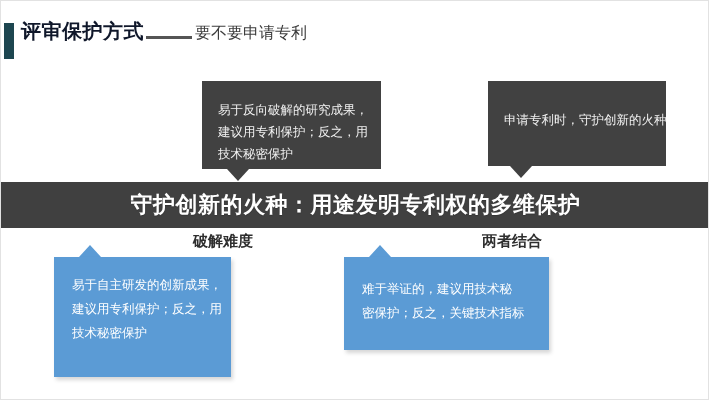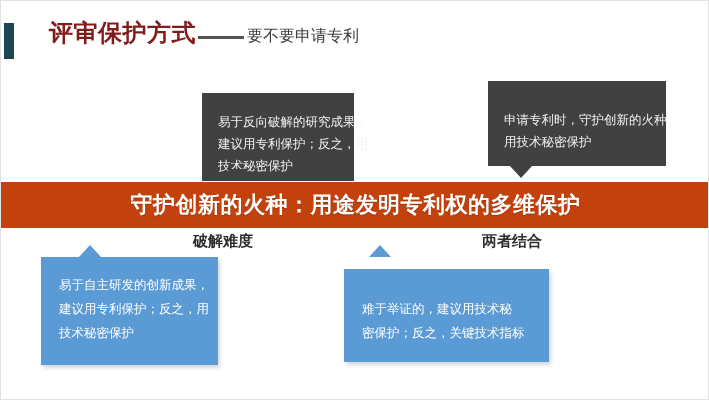--- a/index.html
+++ b/index.html
@@ -33,26 +33,25 @@
   .title-row {
     position: absolute;
     left: 20px;
     top: 20px;
     height: 40px;
     display: flex;
     align-items: baseline;
     white-space: nowrap;
   }
   .title-main {
-    font-size: 24px;
+    font-size: 20px;
     font-weight: bold;
-    color: #7f1d1d;
+    color: #0f172a;
     letter-spacing: 0.5px;
     line-height: 1;
-    margin-left: 28px;
   }
   .title-dash {
     display: inline-block;
     width: 46px;
     height: 3px;
     background: #555555;
     margin: 0 3px 7px 2px;
     vertical-align: middle;
     align-self: center;
   }
@@ -67,42 +66,42 @@
   .dark-box {
     position: absolute;
     background: #414141;
     color: #f2f2f2;
     font-size: 12.5px;
     line-height: 22px;
     box-sizing: border-box;
     padding: 18px 16px 12px 16px;
   }
   .dark-box .line { white-space: nowrap; }
-  #dark-box-1 { left: 201px; top: 92px; width: 152px; height: 88px; }
+  #dark-box-1 { left: 201px; top: 80px; width: 179px; height: 88px; }
   #dark-box-2 { left: 487px; top: 80px; width: 178px; height: 85px;
                 padding-top: 28px; }
 
   .tip-down {
     position: absolute;
     width: 0; height: 0;
     border-left: 11px solid transparent;
     border-right: 11px solid transparent;
     border-top: 12px solid #414141;
   }
   #tip-dark-1 { left: 226px; top: 168px; }
   #tip-dark-2 { left: 509px; top: 165px; }
 
   
   .green-banner {
     position: absolute;
     left: 0;
     top: 181px;
     width: 709px;
     height: 46px;
-    background: #c2410c;
+    background: #404040;
     display: flex;
     align-items: center;
     justify-content: center;
   }
   .green-banner-text {
     font-size: 22px;
     font-weight: bold;
     color: #ffffff;
     letter-spacing: 0.5px;
     white-space: nowrap;
@@ -125,23 +124,23 @@
     position: absolute;
     background: #5b9bd5;
     color: #ffffff;
     font-size: 12.5px;
     line-height: 24px;
     box-sizing: border-box;
     padding: 16px 18px 12px 18px;
     box-shadow: 2px 3px 4px rgba(0,0,0,.16);
   }
   .blue-box .line { white-space: nowrap; }
-  #blue-box-1 { left: 40px;  top: 256px; width: 177px; height: 108px; }
+  #blue-box-1 { left: 53px;  top: 256px; width: 177px; height: 120px; }
   #blue-box-2 { left: 343px; top: 256px; width: 205px; height: 93px;
-                padding-top: 28px; margin-top: 12px; }
+                padding-top: 20px; }
 
   .tip-up {
     position: absolute;
     width: 0; height: 0;
     border-left: 11px solid transparent;
     border-right: 11px solid transparent;
     border-bottom: 12px solid #5b9bd5;
   }
   #tip-blue-1 { left: 78px;  top: 244px; }
   #tip-blue-2 { left: 368px; top: 244px; }
@@ -160,21 +159,20 @@
 
   <div class="dark-box" id="dark-box-1">
     <div class="line">易于反向破解的研究成果，</div>
     <div class="line">建议用专利保护；反之，用</div>
     <div class="line">技术秘密保护</div>
   </div>
   <div class="tip-down" id="tip-dark-1"></div>
 
   <div class="dark-box" id="dark-box-2">
     <div class="line">申请专利时，守护创新的火种</div>
-    <div class="line">用技术秘密保护</div>
   </div>
   <div class="tip-down" id="tip-dark-2"></div>
 
   <div class="green-banner">
     <span class="green-banner-text">守护创新的火种：用途发明专利权的多维保护</span>
   </div>
 
   <div class="cat-label" id="cat-label-left">破解难度</div>
   <div class="cat-label" id="cat-label-right">两者结合</div>
 

